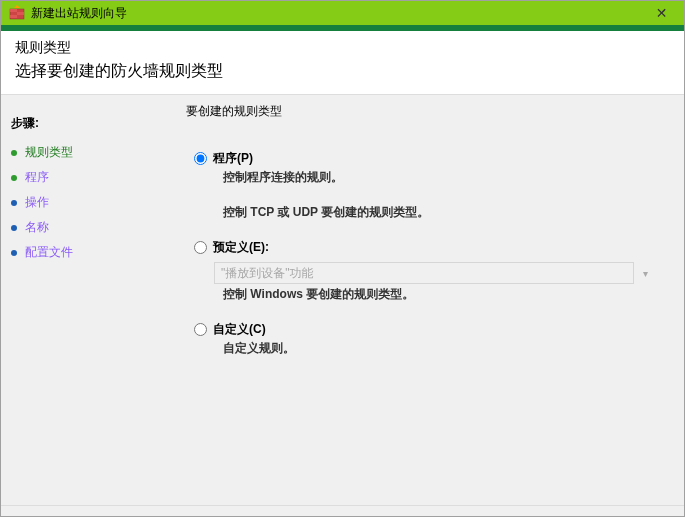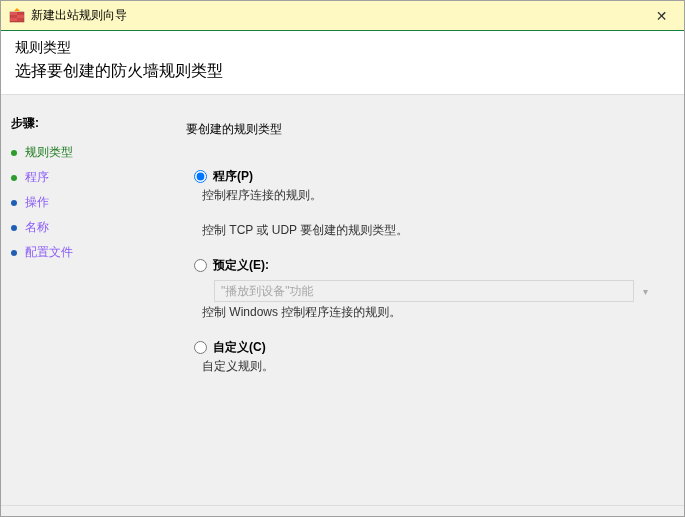--- a/index.html
+++ b/index.html
@@ -1,46 +1,46 @@
 <!DOCTYPE html>
 <html><head>
 <meta charset="utf-8">
 <style>
 * { margin: 0; padding: 0; box-sizing: border-box; font-family: "Microsoft YaHei", "Segoe UI", Tahoma, sans-serif; }
 body { background: #f0f0f0; width: 685px; height: 517px; overflow: hidden; border: 1px solid #a0a0a0; }
 
-.titlebar { height: 30px; background: #fef9c3; display: flex; align-items: center; border-bottom: 1px solid #15803d; }
+.titlebar { height: 30px; background: #84cc16; display: flex; align-items: center; border-bottom: 6px solid #15803d; }
 .titlebar-icon { width: 16px; height: 16px; margin-left: 8px; }
 .titlebar-text { font-size: 12px; margin-left: 6px; color: #000; }
 .close-btn { width: 45px; height: 100%; margin-left: auto; display: flex; align-items: center; justify-content: center; font-size: 14px; color: #333; cursor: pointer; }
 
 .header { background: #fff; padding: 8px 14px 12px 14px; border-bottom: 1px solid #ddd; }
 .header-title { font-size: 14px; color: #000; margin-bottom: 4px; }
 .header-sub { font-size: 16px; color: #000; }
 
 .content { display: flex; height: 410px; background: #f0f0f0; }
 
 .sidebar { width: 175px; padding: 20px 10px; }
 .steps-label { font-size: 12px; font-weight: bold; color: #000; margin-bottom: 8px; }
 .step-item { display: flex; align-items: center; font-size: 12px; padding: 4px 0; cursor: pointer; }
 .bullet { width: 6px; height: 6px; border-radius: 50%; margin-right: 8px; flex-shrink: 0; }
 .bullet.green { background: #2e9b2e; }
 .bullet.blue { background: #1e5fb4; }
 .step-item.current { color: #1e7a1e; }
 .step-item.link { color: #8b5cf6; }
 
-.main { flex: 1; padding: 26px 30px 10px 10px; }
+.main { flex: 1; padding: 8px 30px 10px 10px; }
 .question { font-size: 12px; color: #000; margin-bottom: 30px; }
 
 .radio-group { margin-left: 8px; }
 .radio-option { margin-bottom: 18px; }
 .radio-line { display: flex; }
 .radio-line input[type="radio"] { margin-right: 6px; }
 .radio-label { font-size: 12px; font-weight: bold; color: #000; }
-.radio-desc { font-size: 12px; color: #333; margin-left: 8px; margin-top: 2px; }
+.radio-desc { font-size: 12px; color: #333; margin-left: 29px; margin-top: 2px; font-weight: bold; }
 .combo { margin-left: 20px; margin-top: 6px; width: 420px; height: 22px; background: #f0f0f0; border: 1px solid #ccc; color: #888; font-size: 12px; padding: 2px 6px; appearance: none; position: relative; }
 .combo-wrap { position: relative; }
 .combo-arrow { position: absolute; right: 6px; top: 12px; pointer-events: none; color: #aaa; font-size: 10px; }
 
 .footer { height: 45px; display: flex; align-items: center; justify-content: flex-end; gap: 6px; padding-right: 14px; border-top: 1px solid #ddd; background: #f0f0f0; }
 .btn { min-width: 88px; height: 24px; font-size: 12px; background: #e1e1e1; border: 1px solid #adadad; color: #000; cursor: pointer; padding: 0 8px; }
 .btn:disabled { color: #a0a0a0; background: #f0f0f0; border: 1px solid #d0d0d0; cursor: default; }
 .btn.default { border: 1px solid #0078d7; box-shadow: 0 0 0 1px #0078d7 inset; }
 </style>
 </head>
@@ -110,21 +110,21 @@
         <label class="radio-line">
           <input type="radio" name="ruletype" style="">
           <span class="radio-label">预定义(E):</span>
         </label>
         <div class="combo-wrap">
           <select class="combo" disabled="">
             <option>"播放到设备"功能</option>
           </select>
           <span class="combo-arrow">▾</span>
         </div>
-        <div class="radio-desc">控制 Windows 控制程序连接的规则。</div>
+        <div class="radio-desc">控制 Windows 要创建的规则类型。</div>
       </div>
 
       <div class="radio-option">
         <label class="radio-line">
           <input type="radio" name="ruletype" style="">
           <span class="radio-label">自定义(C)</span>
         </label>
         <div class="radio-desc">自定义规则。</div>
       </div>
 

